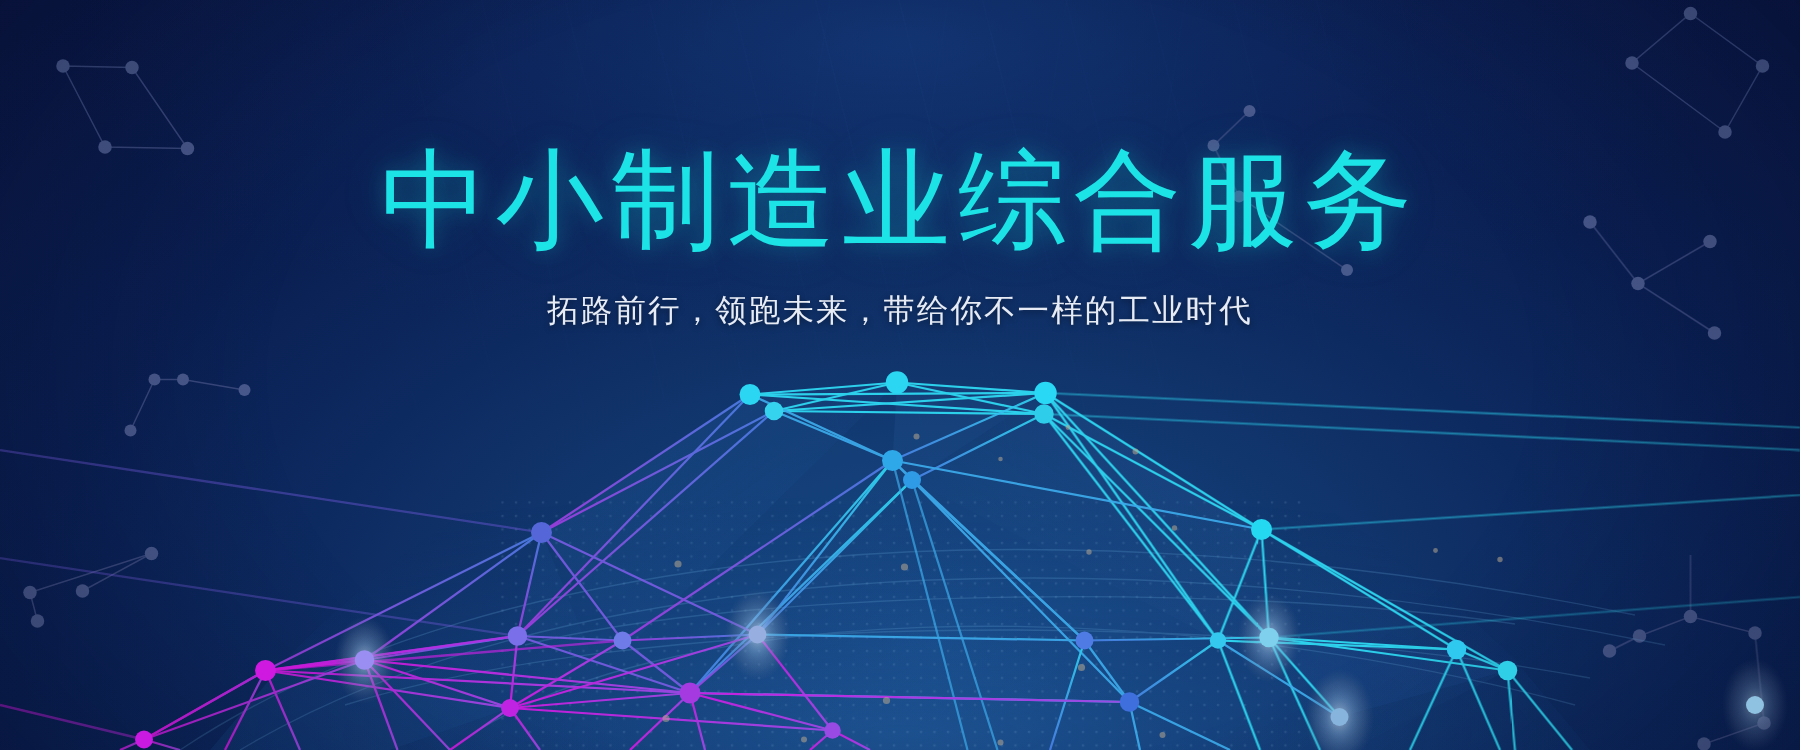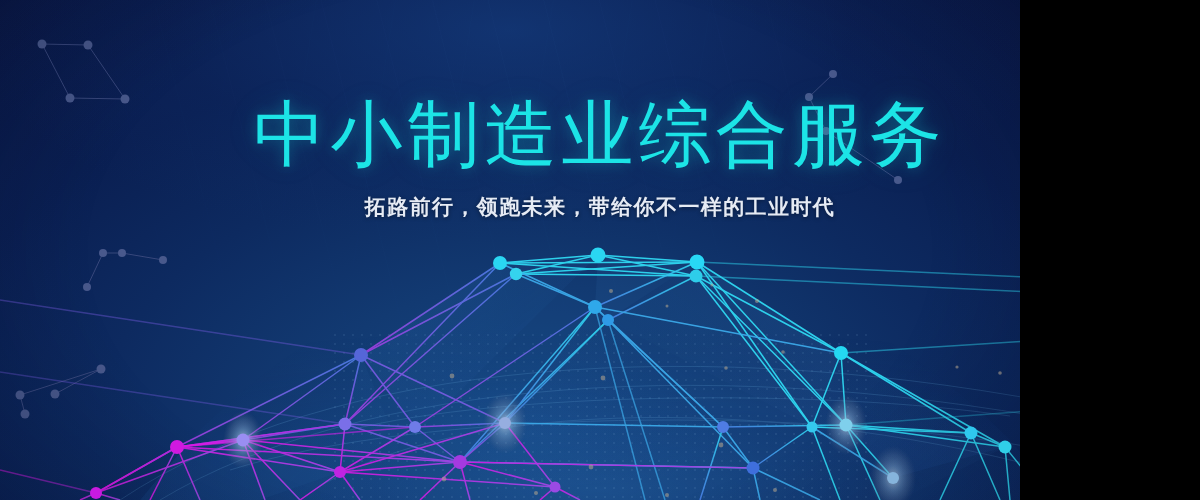--- a/index.html
+++ b/index.html
@@ -3,21 +3,21 @@
 <meta charset="utf-8">
 <title>Banner</title>
 <style>
   * { margin:0; padding:0; box-sizing:border-box; }
   html,body{
     background:#000;
     font-family:"Liberation Sans","DejaVu Sans",sans-serif;
   }
   .banner{
     position:relative;
-    width:1020px;
+    width:1200px;
     height:500px;
     overflow:hidden;
     background:#0a1a4a;
   }
   
   .bg-base{
     position:absolute; inset:0;
     background:
       radial-gradient(ellipse 900px 560px at 52% 86%, #174a86 0%, #123a72 26%, #0d2a60 48%, #0a1f52 68%, #0a1745 100%),
       linear-gradient(160deg,#0c2156 0%,#0c2059 36%,#0a1a4a 72%,#080f33 100%);
@@ -52,21 +52,21 @@
     letter-spacing:5px;
     font-weight:300;
     color:#1ce4e6;
     white-space:nowrap;
     text-shadow:0 0 14px rgba(28,228,230,.30), 0 0 34px rgba(20,190,200,.18);
   }
   .subtitle{
     margin-top:22px;
     font-size:21px;
     letter-spacing:1.4px;
-    font-weight:700;
+    font-weight:400;
     color:#e6ebf4;
     white-space:nowrap;
     text-shadow:0 1px 4px rgba(0,0,0,.45);
   }
 </style>
 </head>
 <body>
 
 <div class="banner">
 

